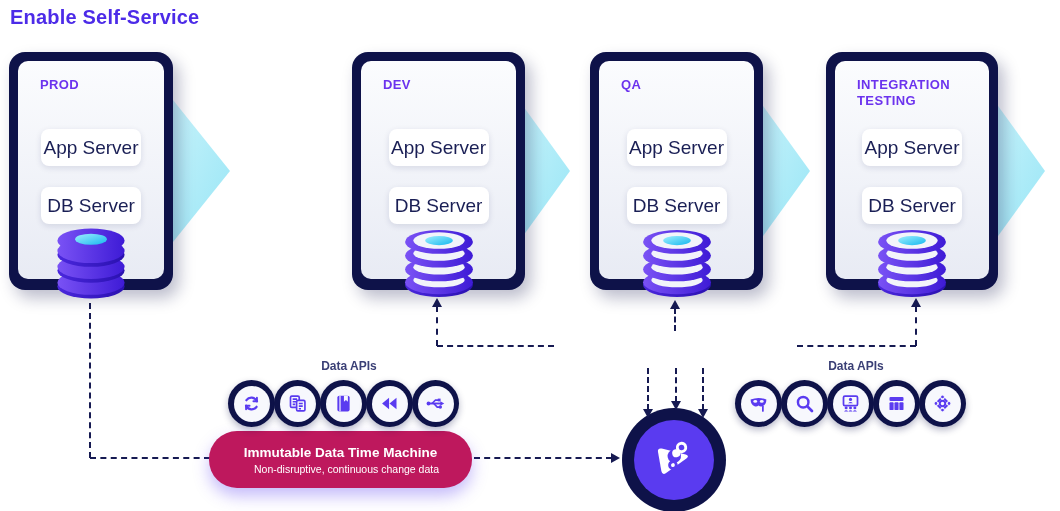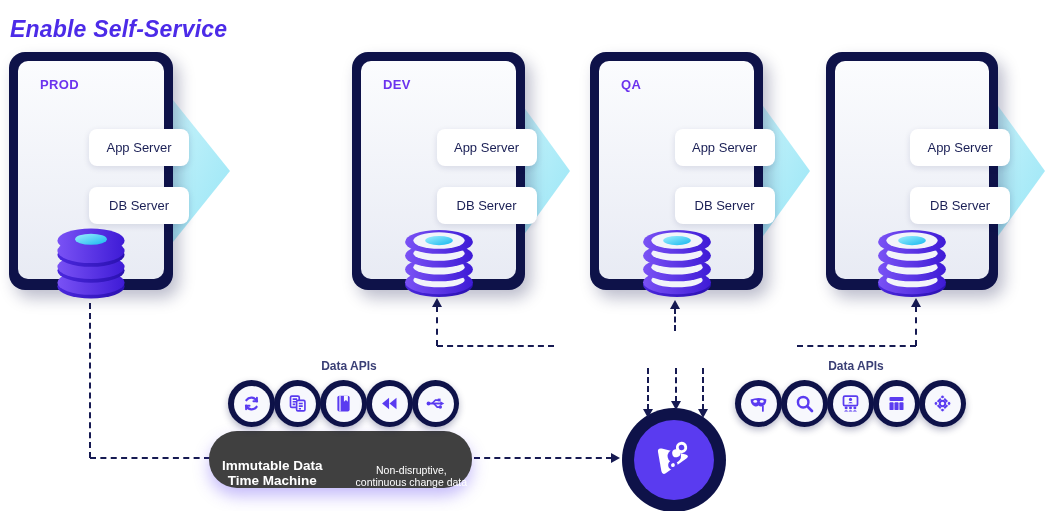--- a/index.html
+++ b/index.html
@@ -4,24 +4,23 @@
 <style>
   * { margin:0; padding:0; box-sizing:border-box; }
   html,body { background:#ffffff; }
   body { font-family:"Liberation Sans", sans-serif; }
   #stage {
     position:relative; width:1060px; height:511px; background:#ffffff;
     overflow:hidden;
   }
   
   .title {
-    position:absolute; left:10px; top:16px;
-    font-size:23px; font-weight:800; letter-spacing:.2px;
+    position:absolute; left:10px; top:6px;
+    font-size:20px; font-weight:800; letter-spacing:.2px;
     color:#4C2BE8;
-    font-style:italic;
   }
   
   .env-card {
     position:absolute; top:52px; height:238px;
     background:#0E1249; border-radius:16px; z-index:2;
     box-shadow:6px 8px 16px rgba(14,18,73,.28);
   }
   .env-inner {
     position:absolute; left:9px; right:9px; top:9px; bottom:11px;
     background:linear-gradient(180deg,#FBFCFE 0%,#E8EBF4 100%);
@@ -29,21 +28,21 @@
   }
   .env-label {
     position:absolute; left:31px; top:25px; width:124px;
     color:#6C33EE; font-size:13px; font-weight:800; letter-spacing:.4px; line-height:1.25;
   }
   .server-box {
     position:absolute; left:50%; transform:translateX(-50%);
     width:100px; height:37px; background:#ffffff; border-radius:8px;
     box-shadow:0 2px 6px rgba(20,25,80,.12);
     display:flex; align-items:center; justify-content:center;
-    font-size:13px; color:#1A1F55;margin-left:48px;
+    font-size:19px; color:#1A1F55;
   }
   .server-box.app { top:77px; }
   .server-box.db  { top:135px; }
   .db-svg { position:absolute; left:50%; transform:translateX(-50%); top:172px; }
   
   .flow-arrow {
     position:absolute; top:89px; height:164px; z-index:1;
     background:linear-gradient(115deg,#D2F6FC 0%,#A5E9F7 75%);
     clip-path:polygon(0 0, 26% 5%, 100% 50%, 26% 95%, 0 100%);
   }
@@ -56,22 +55,22 @@
   
   .pill {
     position:absolute; left:553px; top:330px; width:245px; height:37px;
     background:#6448F0; border-radius:19px; z-index:3;
     display:flex; align-items:center; justify-content:center;
     color:#ffffff; font-size:13px; font-weight:700;
     box-shadow:0 7px 14px rgba(90,59,240,.35);
   }
   .tm-box {
     position:absolute; left:209px; top:431px; width:263px; height:57px;
-    background:#404040; border-radius:28px; z-index:3;
-    display:flex; flex-direction:row; align-items:flex-end; justify-content:center; gap:3px;
+    background:#be185d; border-radius:28px; z-index:3;
+    display:flex; flex-direction:column; align-items:center; justify-content:center; gap:3px;
     color:#ffffff; text-align:center;
     box-shadow:0 8px 16px rgba(90,59,240,.35);
   }
   .tm-title { font-size:13.5px; font-weight:700; }
   .tm-sub   { font-size:10.5px; font-weight:400;margin-left:12px; }
   
   .logo-ring {
     position:absolute; left:622px; top:408px; width:104px; height:104px;
     background:#0E1249; border-radius:50%; z-index:3;
     display:flex; align-items:center; justify-content:center;
@@ -176,20 +175,21 @@
       <ellipse cx="48" cy="30" rx="37" ry="13" fill="url(#gDisk)"></ellipse>
       <ellipse cx="48" cy="27.5" rx="28" ry="8" fill="#F2F4FA"></ellipse>
       <ellipse cx="48" cy="15" rx="37" ry="13" fill="url(#gDisk)"></ellipse>
       <ellipse cx="48" cy="13.5" rx="28" ry="9" fill="#F2F4FA"></ellipse>
       <ellipse cx="48" cy="13.5" rx="15" ry="5" fill="url(#gCyan)"></ellipse>
     </svg>
   </div>
 
   <div class="env-card" style="left:826px;width:172px">
     <div class="env-inner"></div>
+    <div class="env-label">INTEGRATION TESTING</div>
     <div class="server-box app">App Server</div>
     <div class="server-box db">DB Server</div>
     <svg class="db-svg" width="88" height="78" viewBox="0 0 96 76">
       <ellipse cx="48" cy="62" rx="37" ry="13" fill="url(#gDiskDark)"></ellipse>
       <ellipse cx="48" cy="59" rx="37" ry="13" fill="url(#gDisk)"></ellipse>
       <ellipse cx="48" cy="56.5" rx="28" ry="8" fill="#F2F4FA"></ellipse>
       <ellipse cx="48" cy="45" rx="37" ry="13" fill="url(#gDisk)"></ellipse>
       <ellipse cx="48" cy="42.5" rx="28" ry="8" fill="#F2F4FA"></ellipse>
       <ellipse cx="48" cy="30" rx="37" ry="13" fill="url(#gDisk)"></ellipse>
       <ellipse cx="48" cy="27.5" rx="28" ry="8" fill="#F2F4FA"></ellipse>

